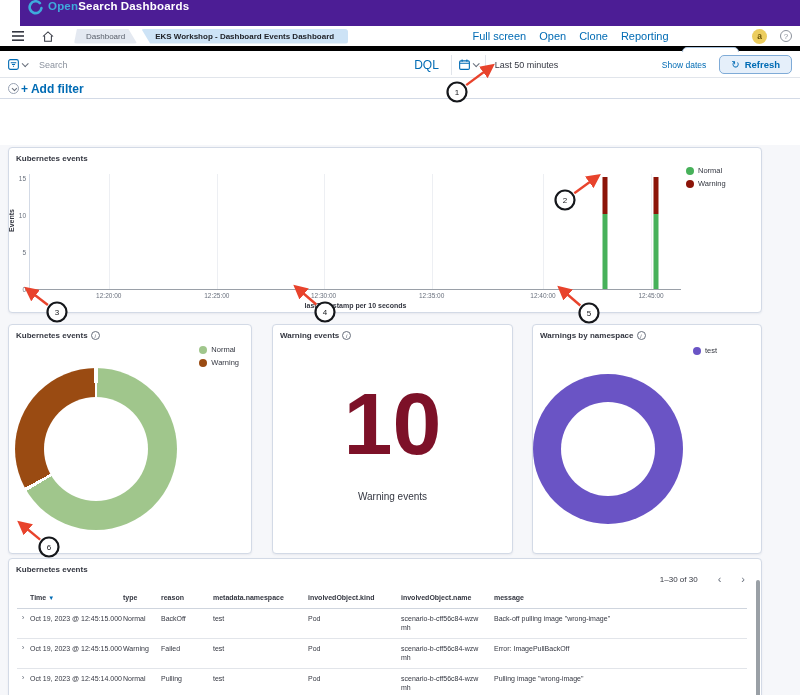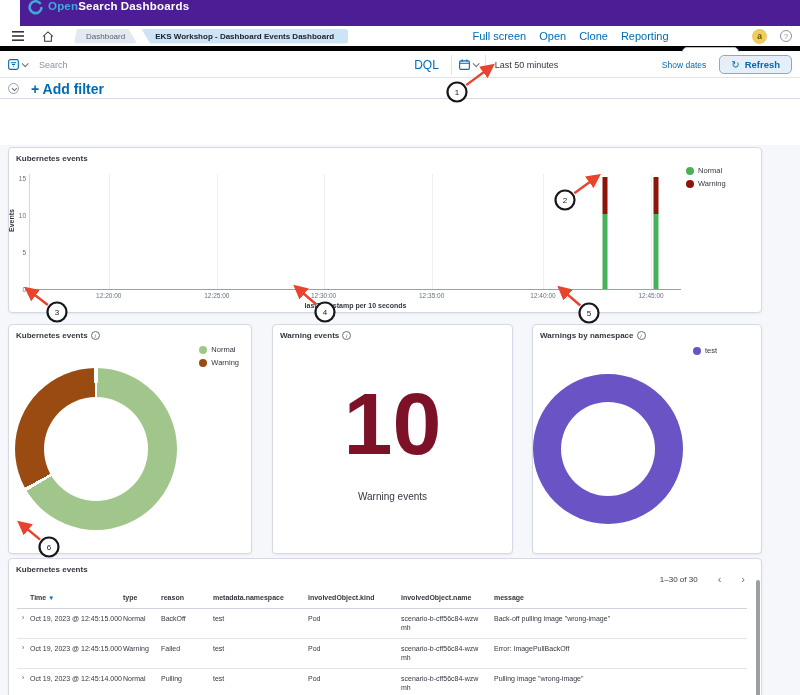--- a/index.html
+++ b/index.html
@@ -33,21 +33,21 @@
   .datepicker { display:flex; align-items:center; height:20px; border-left:1px solid #e1e5eb; }
   .cal-btn { display:flex; align-items:center; gap:3px; padding:0 7px; height:20px; border-right:1px solid #e1e5eb; background:none; border-top:none; border-bottom:none; border-left:none; cursor:pointer; }
   .timerange { font-size:9px; color:#343741; padding:0 9px; width:172px; cursor:pointer; }
   .showdates-btn { font-size:8.5px; color:#006bb4; background:none; border:none; padding:0 4px; cursor:pointer; white-space:nowrap; }
   .refresh-btn { display:flex; align-items:center; gap:5px; font-size:9.5px; font-weight:bold; color:#006bb4; background:#e5effa; border:1px solid #7fabd7; border-radius:5px; padding:3px 11px; margin-left:9px; cursor:pointer; }
 
   
   .filterbar { position:absolute; top:79px; left:0; right:0; height:20px; background:#fff; border-bottom:1px solid #d3dae6; display:flex; align-items:center; padding:0 8px; z-index:5; }
   .filter-circle { width:11px; height:11px; border-radius:50%; border:1px solid #98a2b3; display:flex; align-items:center; justify-content:center; background:none; cursor:pointer; }
   .filter-circle .chev { width:3.5px; height:3.5px; transform:rotate(45deg) translateY(-1px); }
-  .addfilter-btn { font-size:14px; font-weight:bold; color:#006bb4; background:none; border:none; margin-left:12px; cursor:pointer; }
+  .addfilter-btn { font-size:12px; font-weight:bold; color:#006bb4; background:none; border:none; margin-left:2px; cursor:pointer; }
 
   
   .content { position:absolute; top:100px; left:0; right:0; bottom:0; background:#f6f7fa;margin-top:45px; }
   .panel { position:absolute; background:#fff; border:1px solid #d3dae6; border-radius:4px; box-shadow:0 1px 2px rgba(152,162,179,.15); }
   .panel-title { position:absolute; top:6px; left:7px; font-size:8px; font-weight:bold; color:#343741; display:flex; align-items:center; gap:3px; }
   .info-i { width:9px; height:9px; border:1px solid #69707d; border-radius:50%; color:#69707d; font-size:6px; font-weight:normal; display:inline-flex; align-items:center; justify-content:center; font-style:italic; }
 
   #panel-bar { left:8px; top:2px; width:754px; height:166px; }
   #bar-plot { position:absolute; left:20px; top:26px; width:652px; height:116px; border-left:1px solid #d3dae6; border-bottom:1px solid #9aa0a8; }
   .gridline { position:absolute; top:0; bottom:0; width:1px; background:#edeff3; }

